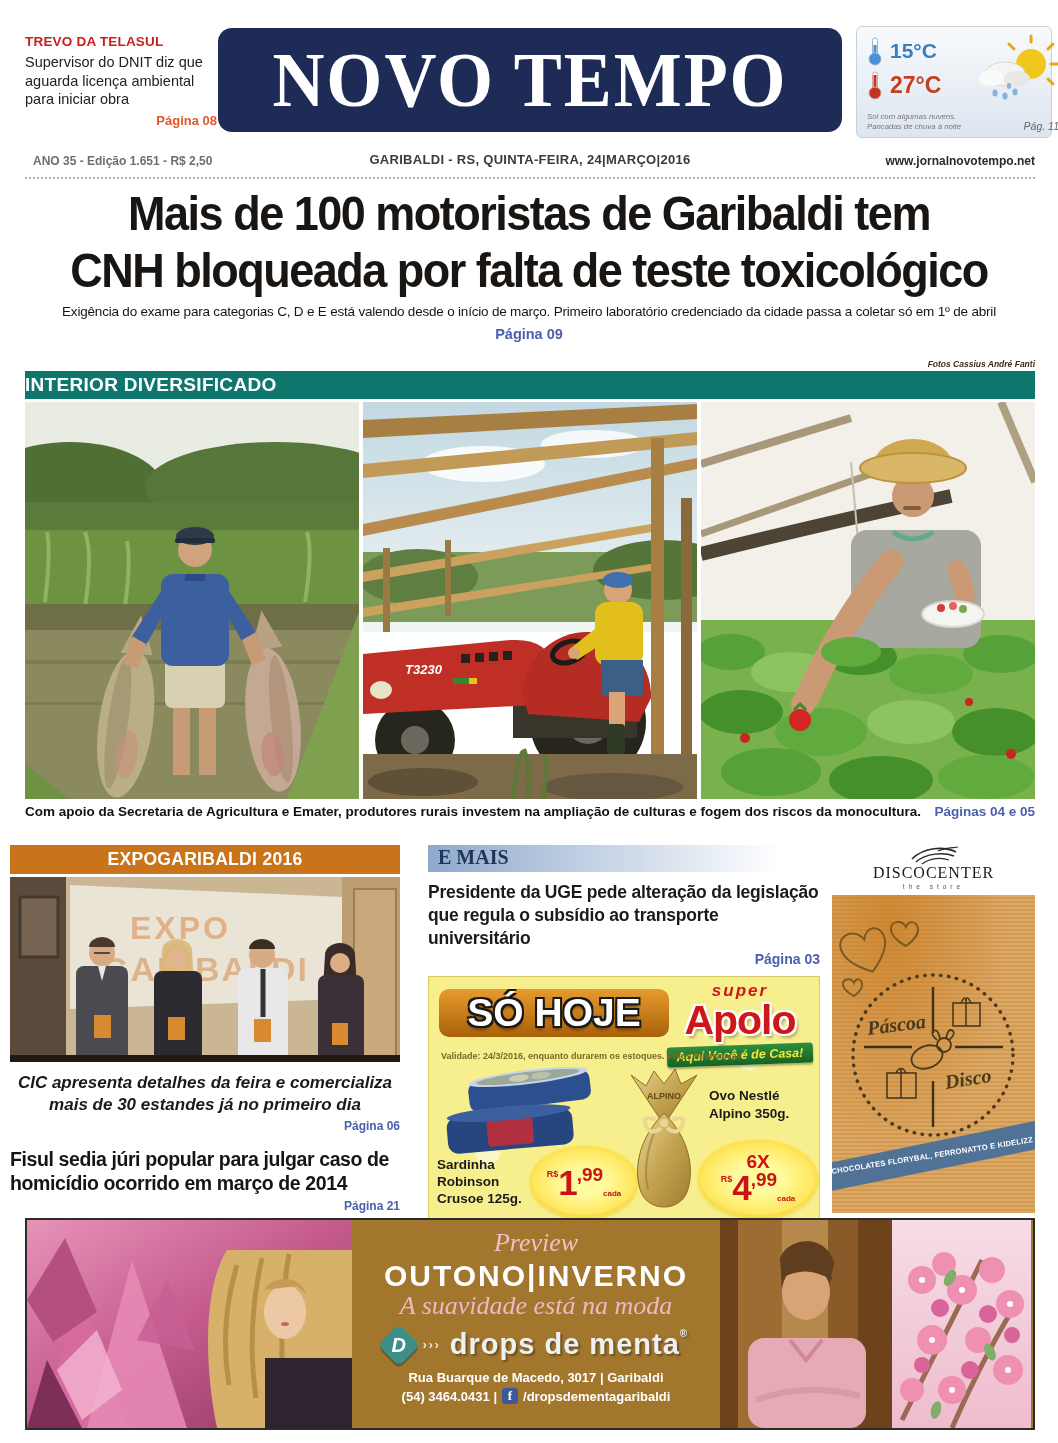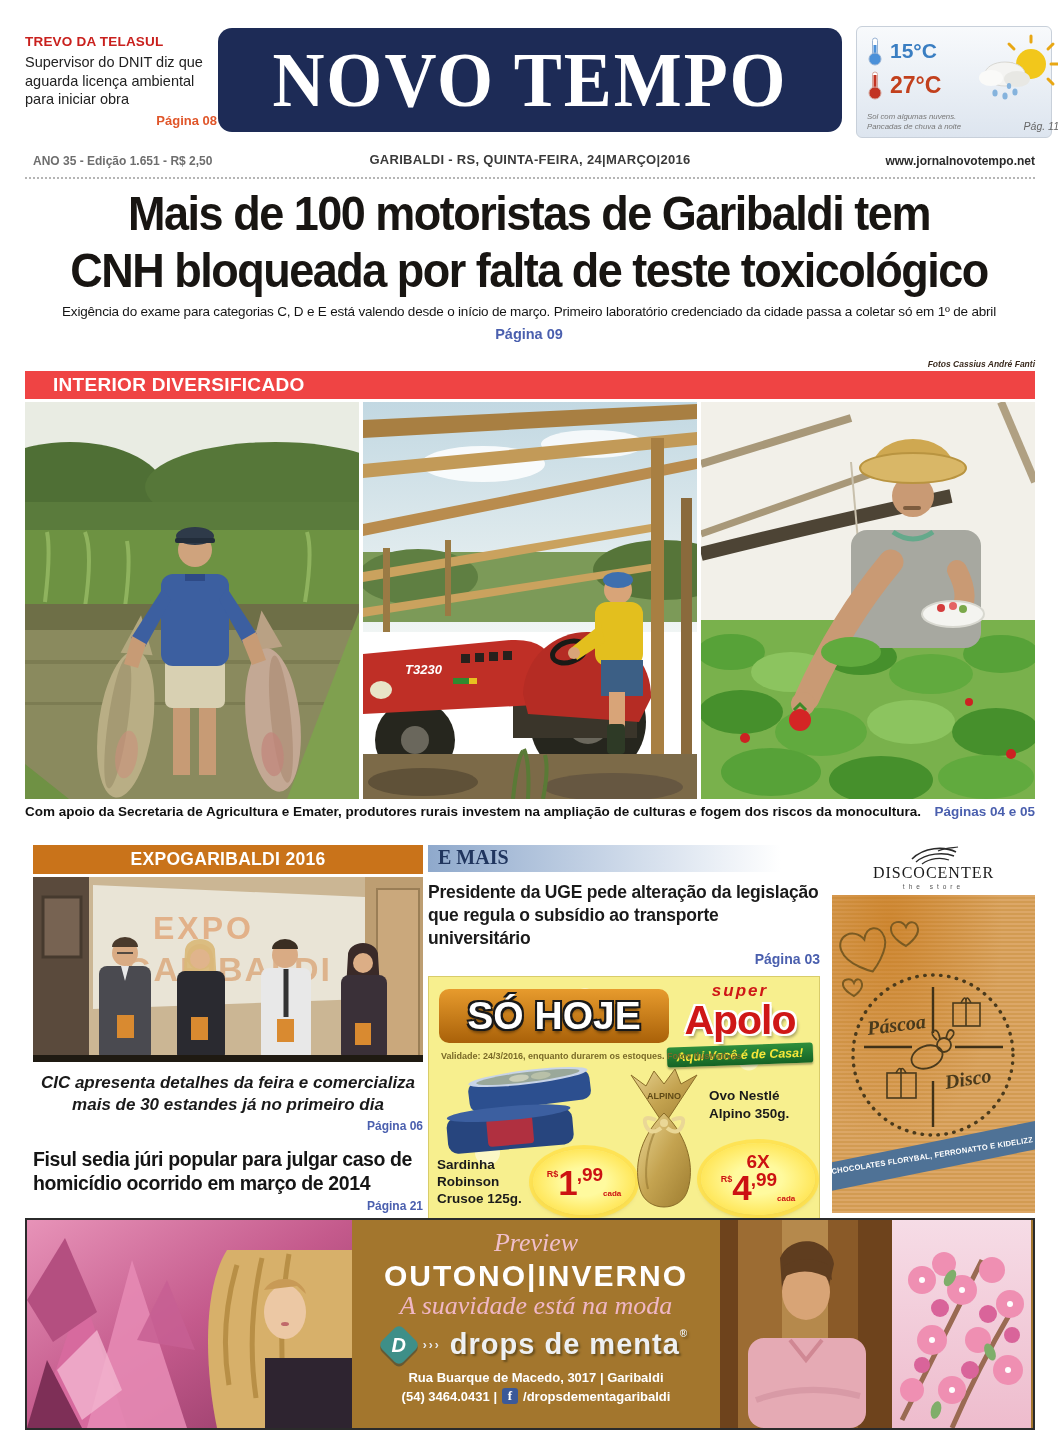--- a/index.html
+++ b/index.html
@@ -43,32 +43,32 @@
   .lead h1 { font-size:45px; line-height:1.17; color:#181512; letter-spacing:-1.5px; font-weight:bold;
              transform:scaleY(1.07); transform-origin:top center; }
   .subhead { margin-top:13px; font-size:13.5px; color:#151515; white-space:nowrap; letter-spacing:-.2px; }
   .pageref { color:#4a5fae; font-weight:bold; }
   .center { text-align:center; } .right { text-align:right; }
   .lead .pageref { margin-top:7px; font-size:14.5px; }
 
   .photo-credit { left:25px; top:359px; width:1010px; text-align:right; font-size:8.5px; font-style:italic;
                   font-weight:bold; color:#3b2b1f; }
 
-  .banner-brown { left:25px; top:371px; width:1010px; height:28px; background:#ef4444; color:#fff;
-                  font-size:19px; font-weight:bold; line-height:28px; padding-left:28px; letter-spacing:.3px; }
+  .banner-brown { left:25px; top:371px; width:1010px; height:28px; background:#0f766e; color:#fff;
+                  font-size:19px; font-weight:bold; line-height:28px; padding-left:0; letter-spacing:.3px; }
 
   .photo-row { left:25px; top:402px; width:1010px; height:397px; display:flex; gap:4px; }
   .photo-row svg { height:100%; display:block; }
 
   .caption-row { left:25px; top:804px; width:1010px; display:flex; justify-content:space-between;
                  font-size:13.5px; font-weight:bold; color:#111; }
   .caption-row .pageref { font-size:13.5px; }
 
   
-  .col-left  { left:33px;  top:845px; width:390px; }
+  .col-left  { left:10px;  top:845px; width:390px; }
   .col-mid   { left:428px; top:845px; width:392px; }
   .col-right { left:832px; top:845px; width:203px; }
 
   .banner-orange { height:29px; background:#c9731a; color:#fff; text-align:center; font-weight:bold;
                    font-size:17.5px; line-height:29px; letter-spacing:.3px; }
   .expo-photo { display:block; margin-top:3px; }
   .expo-headline { margin:10px 4px 0; text-align:center; font-style:italic; font-weight:bold; font-size:17px;
                    line-height:1.3; color:#1a1a1a; }
   .col-left .pageref { font-size:12px; margin-top:3px; }
   .fisul-headline { margin-top:15px; font-size:19.5px; font-weight:bold; line-height:1.22; letter-spacing:-.4px; color:#151515; }
@@ -81,21 +81,21 @@
 
   
   .apolo-ad { margin-top:9px; position:relative; height:246px; overflow:hidden;
     background:
       radial-gradient(circle at 15% 72%, rgba(255,255,255,.5) 0 12px, transparent 13px),
       radial-gradient(circle at 82% 34%, rgba(255,255,255,.45) 0 10px, transparent 11px),
       radial-gradient(circle at 58% 88%, rgba(255,255,255,.4) 0 9px, transparent 10px),
       radial-gradient(circle at 40% 8%, rgba(255,255,255,.4) 0 8px, transparent 9px),
       #f7ef8e;
     border:1px solid #d8cc6a; }
-  .sohoje { position:absolute; left:10px; top:12px; width:230px; height:54px;
+  .sohoje { position:absolute; left:10px; top:12px; width:230px; height:48px;
             background:linear-gradient(#e79b2d,#a96109); border-radius:10px;
             display:flex; align-items:center; justify-content:center; color:#fff; font-size:39px; font-weight:bold;
             text-shadow:-2px -2px 0 #191919,2px -2px 0 #191919,-2px 2px 0 #191919,2px 2px 0 #191919,0 4px 3px rgba(0,0,0,.4); }
   .apolo-brand { position:absolute; right:6px; top:4px; width:146px; text-align:center; }
   .apolo-super { color:#cf1717; font-style:italic; font-weight:bold; font-size:17px; letter-spacing:2px; }
   .apolo-name { color:#cf1717; font-weight:bold; font-size:41px; line-height:.95; letter-spacing:-1px;
                 text-shadow:-2px -2px 0 #fff,2px -2px 0 #fff,-2px 2px 0 #fff,2px 2px 0 #fff,3px 4px 3px rgba(0,0,0,.3); }
   .apolo-ribbon { margin-top:5px; background:linear-gradient(#2e8f3c,#156325); color:#f6e73a; font-style:italic;
                   font-weight:bold; font-size:12.5px; padding:3px 2px; border-radius:3px;
                   box-shadow:0 2px 2px rgba(0,0,0,.3); transform:rotate(-2deg); }

